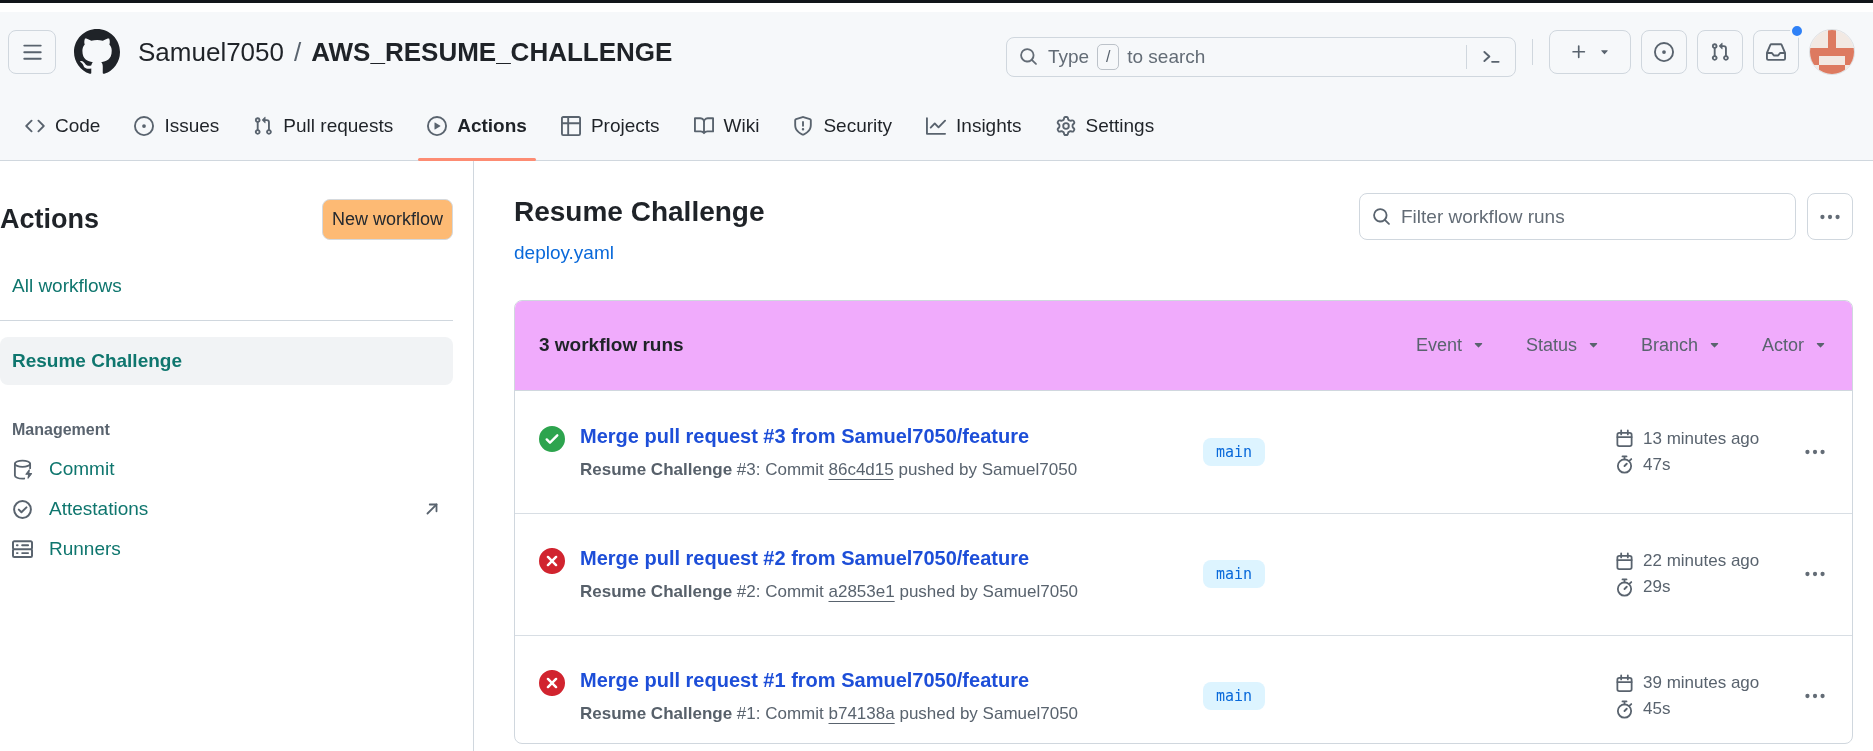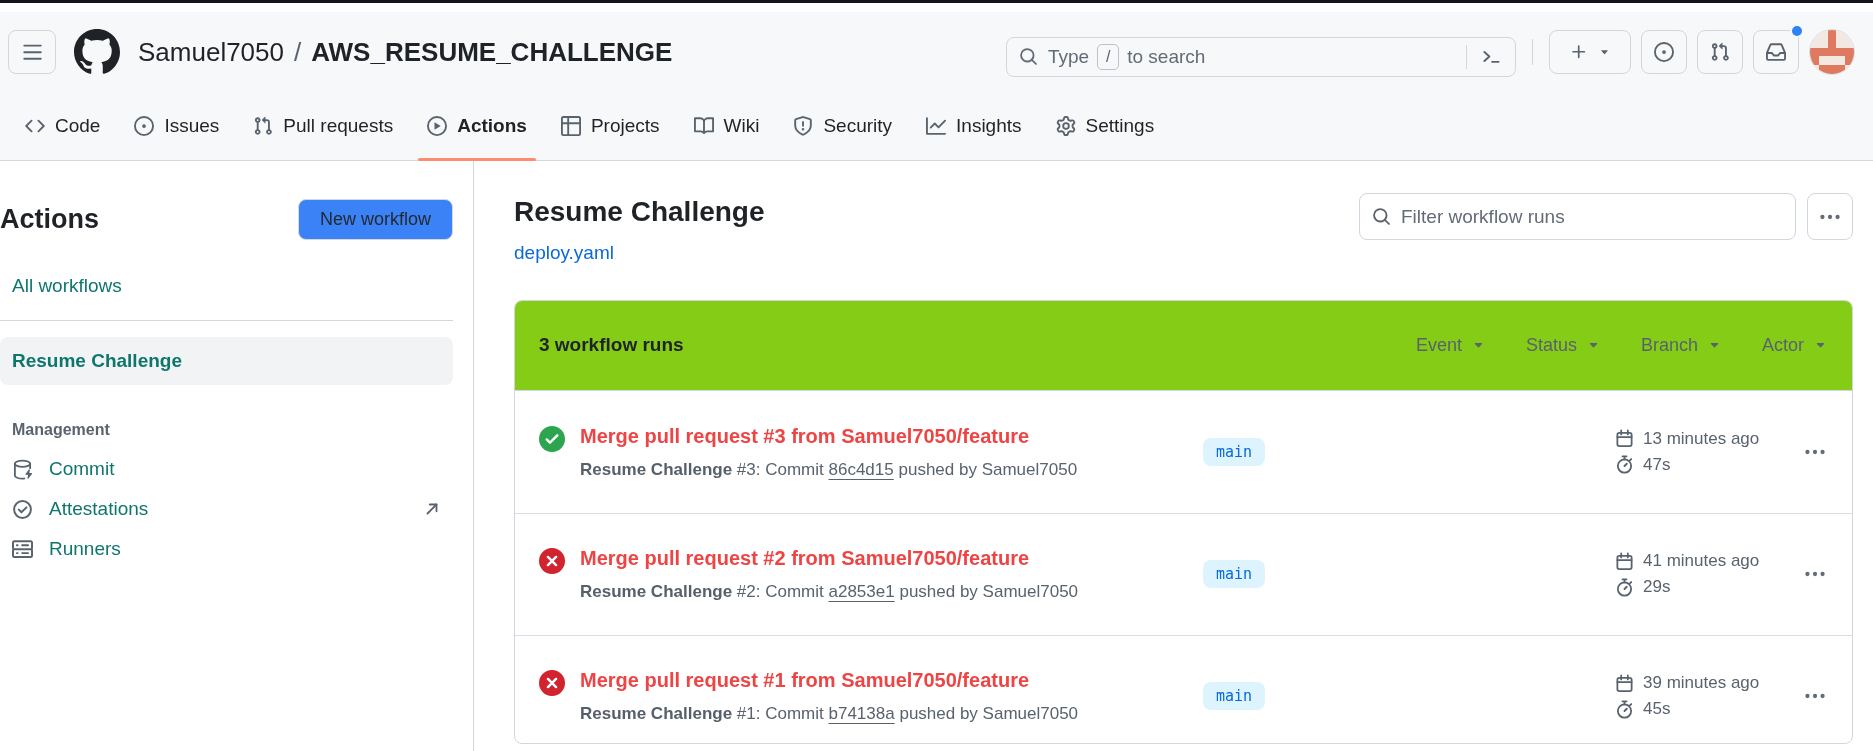--- a/index.html
+++ b/index.html
@@ -44,21 +44,21 @@
   .tab.active { font-weight:700; }
   .tab.active .underline { position:absolute; left:6px; right:6px; bottom:-1px; height:3px; border-radius:3px; background:#fd8c73; }
 
   
   .content { display:flex; height:590px; }
 
   
   .sidebar { width:474px; flex:none; border-right:1px solid #d0d7de; padding:38px 20px 0 0; }
   .sb-head { display:flex; align-items:center; justify-content:space-between; }
   .sb-title { font-size:27px; font-weight:700; }
-  .new-workflow-btn { font-size:18px; color:#24292f; background:#3b82f6; border:1px solid #d5d9dd; border-radius:8px; padding:9px 21px; cursor:pointer; font-family:inherit; }
+  .new-workflow-btn { font-size:18px; color:#24292f; background:#fdba74; border:1px solid #d5d9dd; border-radius:8px; padding:9px 9px; cursor:pointer; font-family:inherit; }
   .sb-item { display:flex; align-items:center; gap:16px; padding:9px 12px; border-radius:8px; font-size:19px; color:#0f766e; cursor:pointer; }
   .sb-all { margin-top:26px; }
   .sb-divider { border:none; border-top:1px solid #d0d7de; margin:14px 0 16px 0; }
   .sb-selected { background:#f1f3f5; font-weight:700; padding-top:13px; padding-bottom:13px; }
   .sb-section-label { margin:36px 0 10px 0; padding-left:12px; font-size:16px; font-weight:700; color:#59636e; }
   .sb-item .s-icon { width:21px; height:21px; color:#59636e; flex:none; }
   .sb-item .ext { margin-left:auto; width:18px; height:18px; color:#59636e; }
 
   
   .main { flex:1; padding:34px 20px 0 40px; min-width:0; }
@@ -67,33 +67,33 @@
   .wf-file { display:inline-block; margin-top:13px; font-size:19px; color:#0969da; text-decoration:none; cursor:pointer; }
   .main-top-right { display:flex; gap:11px; align-items:center; margin-top:-2px; }
   .filter-input-wrap { display:flex; align-items:center; width:437px; height:47px; border:1px solid #d0d7de; border-radius:8px; background:#fff; padding:14px 12px; }
   .filter-input-wrap .mag { width:19px; height:19px; color:#59636e; flex:none; }
   .filter-input { border:none; outline:none; flex:1; margin-left:10px; font-size:19px; font-family:inherit; color:#1f2328; background:transparent; }
   .filter-input::placeholder { color:#636c76; opacity:1; }
   .kebab-btn { width:46px; height:47px; color:#636c76; }
 
   
   .runs-card { margin-top:36px; border:1px solid #d0d7de; border-radius:8px; height:444px; overflow:hidden; background:#fff; }
-  .runs-header { height:90px; background:#84cc16; border-bottom:1px solid #d0d7de; display:flex; align-items:center; padding:0 24px; }
+  .runs-header { height:90px; background:#f0abfc; border-bottom:1px solid #d0d7de; display:flex; align-items:center; padding:0 24px; }
   .runs-count { font-size:19px; font-weight:700; }
   .runs-filters { margin-left:auto; display:flex; gap:40px; }
   .run-filter { display:flex; align-items:center; gap:9px; font-size:18px; color:#59636e; cursor:pointer; }
   .run-filter .tri { width:15px; height:15px; }
 
   .run-row { display:grid; grid-template-columns:664px 412px 197px minmax(0,1fr); align-items:center; height:122px; padding:0 24px; }
   .run-row + .run-row { border-top:1px solid #d8dee4; }
   .run-main { display:flex; align-items:flex-start; gap:15px; min-width:0; }
   .status-icon { width:26px; height:26px; flex:none; margin-top:2px; }
   .status-icon.success { color:#2da44e; }
   .status-icon.failure { color:#d1242f; }
-  .run-title { font-size:20px; font-weight:700; color:#ef4444; text-decoration:none; cursor:pointer; display:block; line-height:1.25; }
+  .run-title { font-size:20px; font-weight:700; color:#1d4ed8; text-decoration:none; cursor:pointer; display:block; line-height:1.25; }
   .run-sub { margin-top:11px; font-size:17px; color:#59636e; white-space:nowrap; }
   .run-sub .wf-name { font-weight:700; color:#57606a; }
   .run-sub .hash { color:#59636e; text-decoration:underline; text-underline-offset:4px; cursor:pointer; }
   .branch-badge { display:inline-block; font-family:"DejaVu Sans Mono","Liberation Mono",monospace; font-size:15px; color:#0969da; background:#ddf4ff; border-radius:8px; padding:5px 13px; cursor:pointer; }
   .run-timing { color:#59636e; font-size:17px; }
   .timing-line { display:flex; align-items:center; gap:9px; line-height:26px; }
   .timing-line .tm-icon { width:19px; height:19px; flex:none; }
   .row-kebab { justify-self:end; width:24px; height:24px; color:#636c76; display:flex; align-items:center; cursor:pointer; }
   .row-kebab svg { width:22px; height:22px; }
 </style>
@@ -473,21 +473,21 @@
             </div>
           </div>
           <div>
             <span class="branch-badge">main</span>
           </div>
           <div class="run-timing">
             <div class="timing-line">
               <svg class="tm-icon" viewBox="0 0 16 16">
                   <use href="#i-calendar"></use>
                 </svg>
-              <span>41 minutes ago</span>
+              <span>22 minutes ago</span>
             </div>
             <div class="timing-line">
               <svg class="tm-icon" viewBox="0 0 16 16">
                   <use href="#i-stopwatch"></use>
                 </svg>
               <span>29s</span>
             </div>
           </div>
           <div class="row-kebab">
             <svg viewBox="0 0 16 16" fill="currentColor">

